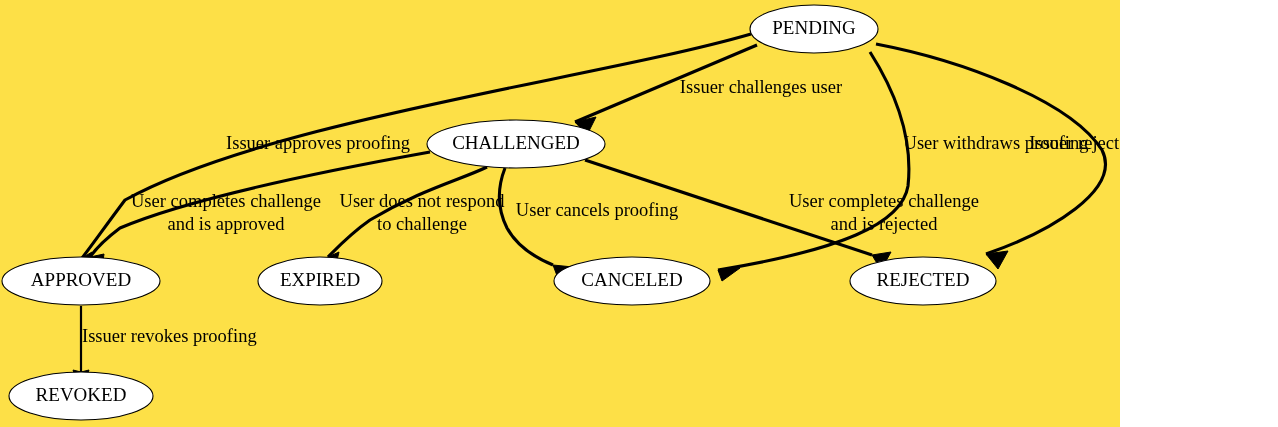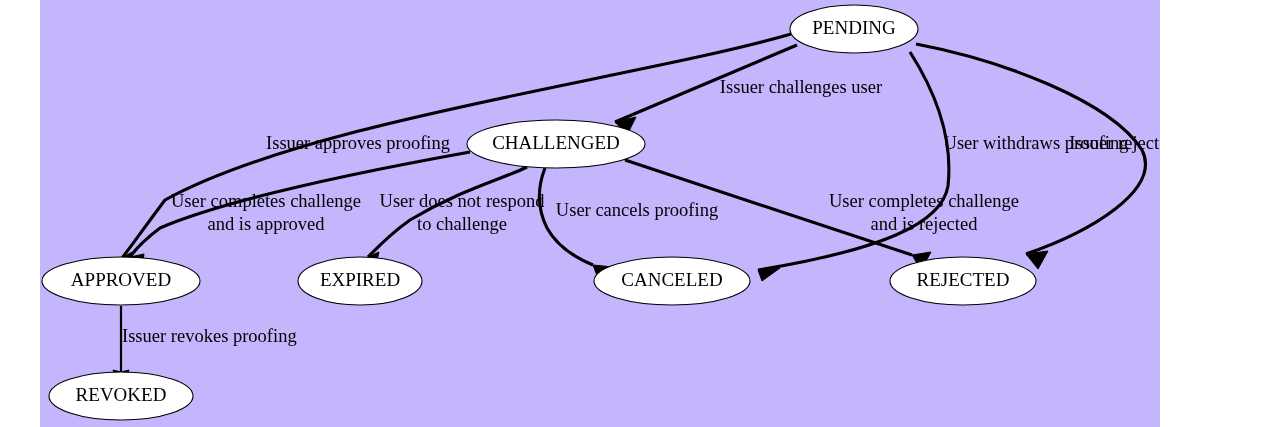--- a/index.html
+++ b/index.html
@@ -4,23 +4,22 @@
 <style>
   html, body {
     margin: 0;
     padding: 0;
     background: #ffffff;
   }
   #canvas-wrap {
     position: relative;
     width: 1120px;
     height: 427px;
-    background: #c4b5fd;
+    background: #fde047;
     overflow: hidden;
-    margin-left: 40px;
   }
   svg#graph {
     display: block;
     width: 1278px;
     height: 427px;
     font-family: "Liberation Serif", "DejaVu Serif", serif;
   }
   .node-ellipse {
     fill: #ffffff;
     stroke: #000000;

